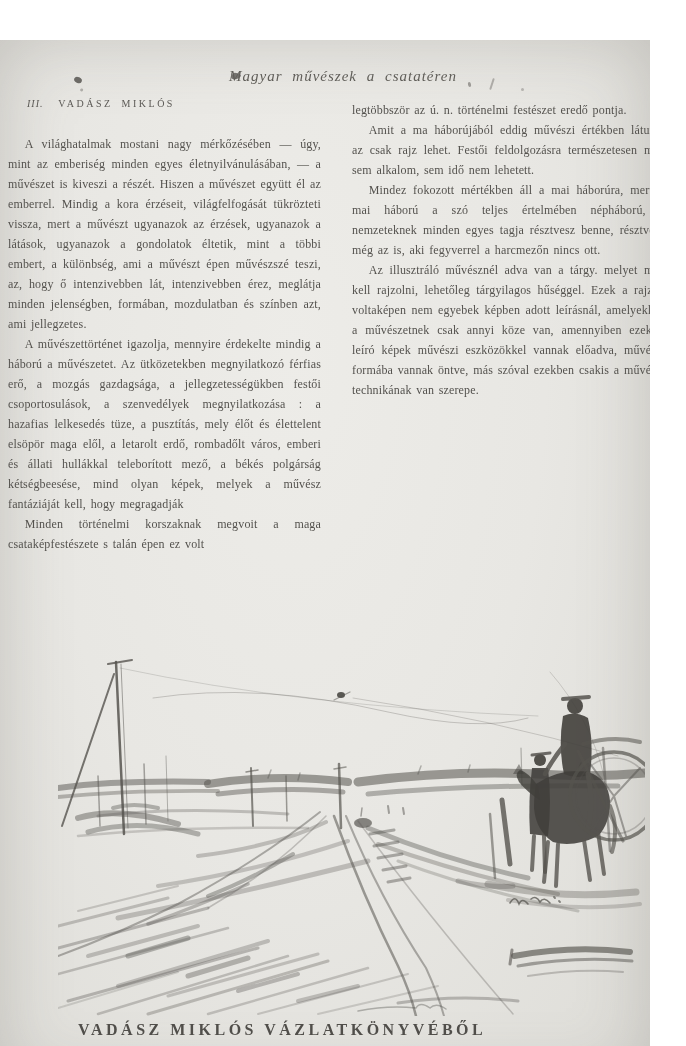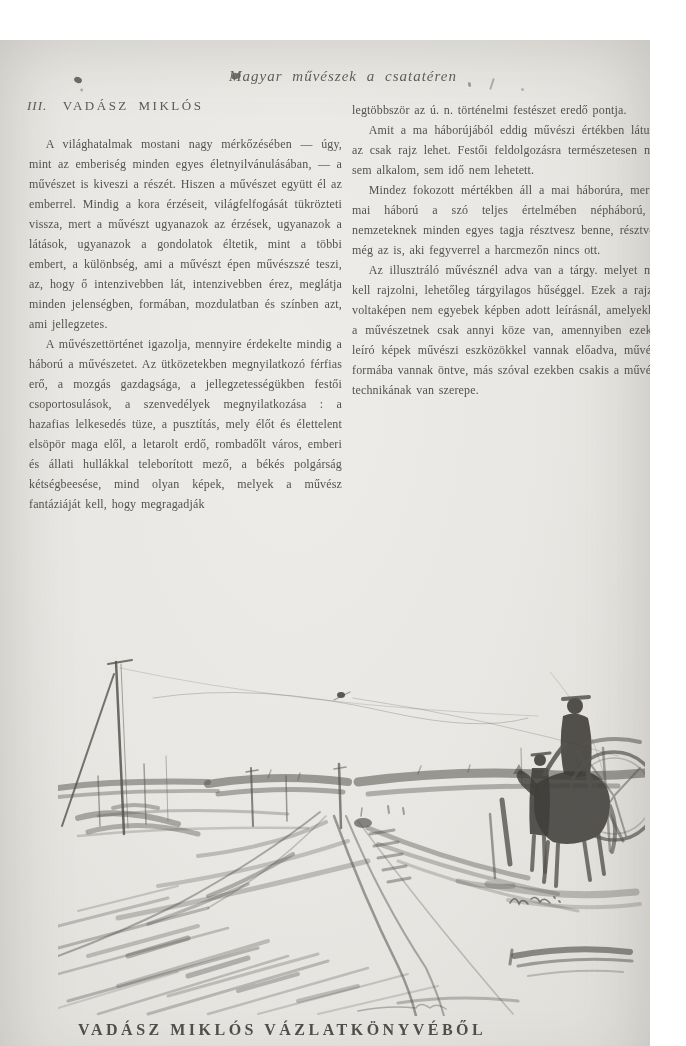--- a/index.html
+++ b/index.html
@@ -8,29 +8,29 @@
     background:radial-gradient(ellipse at 45% 30%, #edece8 0%, #e8e7e3 50%, #dddcd7 100%);
     box-shadow:inset 0 0 70px rgba(110,108,100,.28);
     font-family:"Liberation Serif", serif;color:#54524e;margin-top:40px;
   }
   .header{
     position:absolute;top:28px;left:0;width:686px;text-align:center;
     font-style:italic;font-size:15px;letter-spacing:1px;word-spacing:5px;color:#605e59;
   }
   .ornament{position:absolute;top:31px;left:230px;width:12px;height:10px;opacity:.85;}
   .heading{
-    position:absolute;top:58px;left:27px;font-size:13px;color:#5b5955;
+    position:absolute;top:58px;left:27px;font-size:10px;color:#5b5955;
     letter-spacing:2.5px;word-spacing:4px;white-space:nowrap;
   }
   .heading .num{font-style:italic;letter-spacing:1px;margin-right:6px;}
   .col{position:absolute;width:313px;font-size:12px;line-height:20px;
     text-align:justify;word-spacing:1.5px;letter-spacing:.15px;}
   .col p{margin:0;text-indent:1.4em;}
   .col p.noindent{text-indent:0;}
-  .col-left{left:29px;top:94px;}
+  .col-left{left:8px;top:94px;}
   .col-right{left:352px;top:60px;}
   .figure{position:absolute;left:58px;top:616px;width:587px;height:360px;}
   .caption{
     position:absolute;left:78px;top:981px;font-size:16px;letter-spacing:3.5px;
     color:#504e4a;white-space:nowrap;font-weight:bold;
   }
   .pgnum{position:absolute;font-size:13.5px;color:#5a5854;}
   .pgnum-left{left:30px;top:1008px;}
   .pgnum-right{left:645px;top:1010px;}
   .speck{position:absolute;background:#45433e;border-radius:50%;}
@@ -59,20 +59,21 @@
   <div class="speck speck-d"></div>
 
   <div class="heading">
     <span class="num">III.</span>
     <span>VADÁSZ MIKLÓS</span>
   </div>
 
   <div class="col col-left">
     <p>A világhatalmak mostani nagy mérkőzésében — úgy, mint az emberiség minden egyes életnyilvánulásában, — a művészet is kiveszi a részét. Hiszen a művészet együtt él az emberrel. Mindig a kora érzéseit, világfelfogását tükrözteti vissza, mert a művészt ugyanazok az érzések, ugyanazok a látások, ugyanazok a gondolatok éltetik, mint a többi embert, a különbség, ami a művészt épen művészszé teszi, az, hogy ő intenzivebben lát, intenzivebben érez, meglátja minden jelenségben, formában, mozdulatban és színben azt, ami jellegzetes.</p>
     <p>A művészettörténet igazolja, mennyire érdekelte mindig a háború a művészetet. Az ütközetekben megnyilatkozó férfias erő, a mozgás gazdagsága, a jellegzetességükben festői csoportosulások, a szenvedélyek megnyilatkozása : a hazafias lelkesedés tüze, a pusztítás, mely élőt és élettelent elsöpör maga elől, a letarolt erdő, rombadőlt város, emberi és állati hullákkal teleborított mező, a békés polgárság kétségbeesése, mind olyan képek, melyek a művész fantáziáját kell, hogy megragadják</p>
+    <p>Minden történelmi korszaknak megvoit a maga csataképfestészete s talán épen ez volt</p>
   </div>
 
   <div class="col col-right">
     <p class="noindent">legtöbbször az ú. n. történelmi festészet eredő pontja.</p>
     <p>Amit a ma háborújából eddig művészi értékben látunk, az csak rajz lehet. Festői feldolgozásra természetesen még sem alkalom, sem idő nem lehetett.</p>
     <p>Mindez fokozott mértékben áll a mai háborúra, mert a mai háború a szó teljes értelmében népháború, a nemzeteknek minden egyes tagja résztvesz benne, résztvesz még az is, aki fegyverrel a harcmezőn nincs ott.</p>
     <p>Az illusztráló művésznél adva van a tárgy. melyet meg kell rajzolni, lehetőleg tárgyilagos hűséggel. Ezek a rajzok voltaképen nem egyebek képben adott leírásnál, amelyekhez a művészetnek csak annyi köze van, amennyiben ezek a leíró képek művészi eszközökkel vannak előadva, művészi formába vannak öntve, más szóval ezekben csakis a művészi technikának van szerepe.</p>
   </div>
 
   <svg class="figure" viewBox="0 0 587 360">

